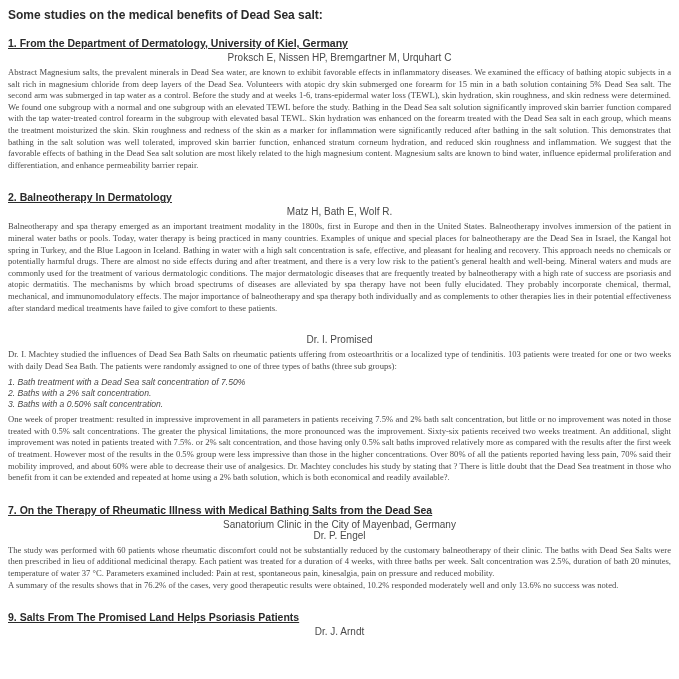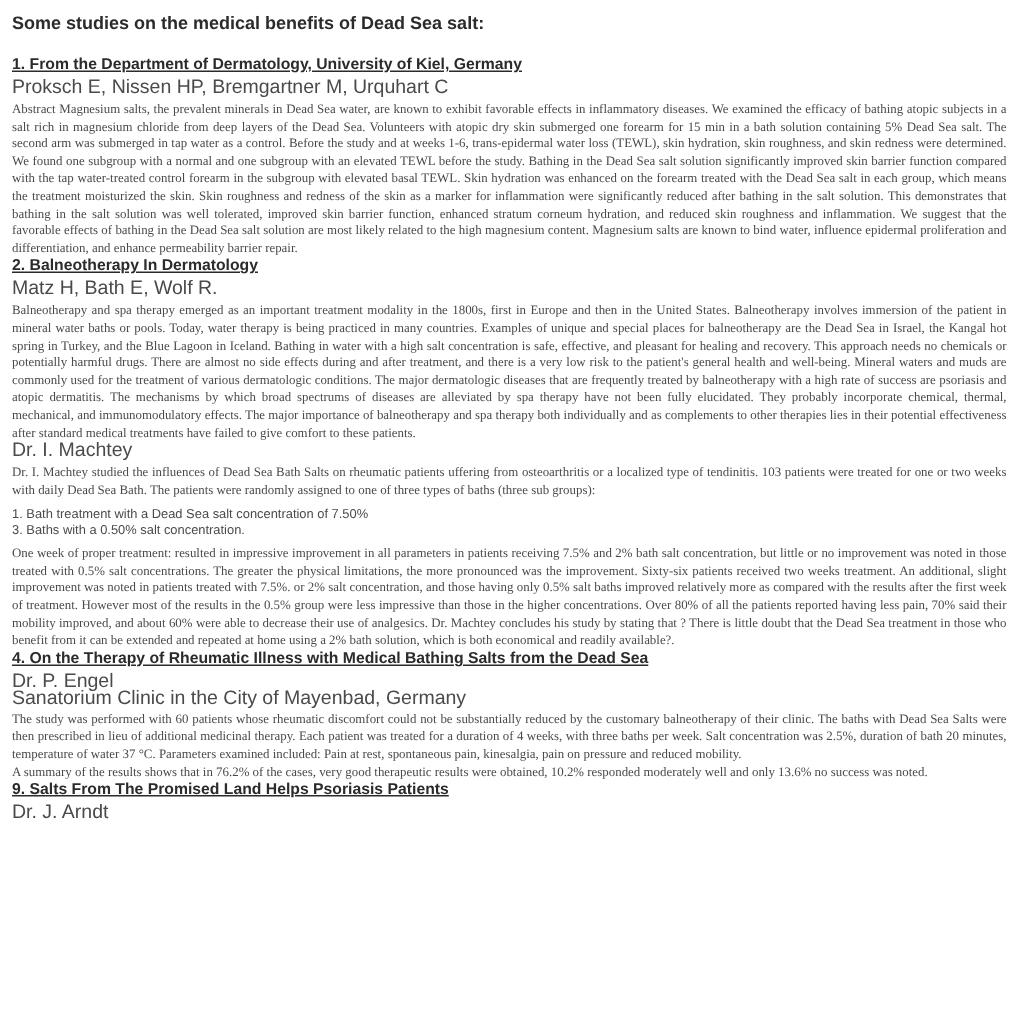--- a/index.html
+++ b/index.html
@@ -20,52 +20,54 @@
     color: #474747;
   }
   .doc-title {
     font-size: 12px;
     font-weight: bold;
     color: #2b2b2b;
     line-height: 14px;
     margin: 2px 0 4px 0;
   }
   .section {
-    margin-top: 0;
+    margin-top: 20px;
   }
   .section-heading {
     font-size: 10.5px;
     font-weight: bold;
     text-decoration: underline;
     color: #2b2b2b;
     line-height: 13px;
     margin: 0 0 2px 0;
   }
   .meta-line {
-    font-size: 13px;
+    font-size: 10px;
     line-height: 11px;
     color: #4a4a4a;
+    text-align: center;
   }
   .para {
     font-size: 8.6px;
     line-height: 11.6px;
     text-align: justify;
     white-space: pre-line;
     color: #4a4a4a;
     margin: 4px 0 0 0;
     font-family: Liberation Serif, serif;
   }
   .bath-list {
     margin: 5px 0 0 0;
   }
   .bath-list-item {
     display: block;
     font-size: 8.6px;
     line-height: 11px;
     color: #4a4a4a;
+    font-style: italic;
   }
 </style>
 </head>
 <body>
 
 <div class="doc">
 
   <div class="doc-title">Some studies on the medical benefits of Dead Sea salt:</div>
 
   <div class="section" style="margin-top:15px;">
@@ -74,33 +76,34 @@
     <div class="para">Abstract Magnesium salts, the prevalent minerals in Dead Sea water, are known to exhibit favorable effects in inflammatory diseases. We examined the efficacy of bathing atopic subjects in a salt rich in magnesium chloride from deep layers of the Dead Sea. Volunteers with atopic dry skin submerged one forearm for 15 min in a bath solution containing 5% Dead Sea salt. The second arm was submerged in tap water as a control. Before the study and at weeks 1-6, trans-epidermal water loss (TEWL), skin hydration, skin roughness, and skin redness were determined. We found one subgroup with a normal and one subgroup with an elevated TEWL before the study. Bathing in the Dead Sea salt solution significantly improved skin barrier function compared with the tap water-treated control forearm in the subgroup with elevated basal TEWL. Skin hydration was enhanced on the forearm treated with the Dead Sea salt in each group, which means the treatment moisturized the skin. Skin roughness and redness of the skin as a marker for inflammation were significantly reduced after bathing in the salt solution. This demonstrates that bathing in the salt solution was well tolerated, improved skin barrier function, enhanced stratum corneum hydration, and reduced skin roughness and inflammation. We suggest that the favorable effects of bathing in the Dead Sea salt solution are most likely related to the high magnesium content. Magnesium salts are known to bind water, influence epidermal proliferation and differentiation, and enhance permeability barrier repair.</div>
   </div>
 
   <div class="section">
     <div class="section-heading">2. Balneotherapy In Dermatology</div>
     <div class="meta-line">Matz H, Bath E, Wolf R.</div>
     <div class="para">Balneotherapy and spa therapy emerged as an important treatment modality in the 1800s, first in Europe and then in the United States. Balneotherapy involves immersion of the patient in mineral water baths or pools. Today, water therapy is being practiced in many countries. Examples of unique and special places for balneotherapy are the Dead Sea in Israel, the Kangal hot spring in Turkey, and the Blue Lagoon in Iceland. Bathing in water with a high salt concentration is safe, effective, and pleasant for healing and recovery. This approach needs no chemicals or potentially harmful drugs. There are almost no side effects during and after treatment, and there is a very low risk to the patient's general health and well-being. Mineral waters and muds are commonly used for the treatment of various dermatologic conditions. The major dermatologic diseases that are frequently treated by balneotherapy with a high rate of success are psoriasis and atopic dermatitis. The mechanisms by which broad spectrums of diseases are alleviated by spa therapy have not been fully elucidated. They probably incorporate chemical, thermal, mechanical, and immunomodulatory effects. The major importance of balneotherapy and spa therapy both individually and as complements to other therapies lies in their potential effectiveness after standard medical treatments have failed to give comfort to these patients.</div>
   </div>
 
   <div class="section">
-    <div class="meta-line">Dr. I. Machtey</div>
+    <div class="meta-line">Dr. I. Promised</div>
     <div class="para">Dr. I. Machtey studied the influences of Dead Sea Bath Salts on rheumatic patients uffering from osteoarthritis or a localized type of tendinitis. 103 patients were treated for one or two weeks with daily Dead Sea Bath. The patients were randomly assigned to one of three types of baths (three sub groups):</div>
     <div class="bath-list">
       <span class="bath-list-item">1. Bath treatment with a Dead Sea salt concentration of 7.50%</span>
+      <span class="bath-list-item">2. Baths with a 2% salt concentration.</span>
       <span class="bath-list-item">3. Baths with a 0.50% salt concentration.</span>
     </div>
     <div class="para">One week of proper treatment: resulted in impressive improvement in all parameters in patients receiving 7.5% and 2% bath salt concentration, but little or no improvement was noted in those treated with 0.5% salt concentrations. The greater the physical limitations, the more pronounced was the improvement. Sixty-six patients received two weeks treatment. An additional, slight improvement was noted in patients treated with 7.5%. or 2% salt concentration, and those having only 0.5% salt baths improved relatively more as compared with the results after the first week of treatment. However most of the results in the 0.5% group were less impressive than those in the higher concentrations. Over 80% of all the patients reported having less pain, 70% said their mobility improved, and about 60% were able to decrease their use of analgesics. Dr. Machtey concludes his study by stating that ? There is little doubt that the Dead Sea treatment in those who benefit from it can be extended and repeated at home using a 2% bath solution, which is both economical and readily available?.</div>
   </div>
 
   <div class="section">
-    <div class="section-heading">4. On the Therapy of Rheumatic Illness with Medical Bathing Salts from the Dead Sea</div>
+    <div class="section-heading">7. On the Therapy of Rheumatic Illness with Medical Bathing Salts from the Dead Sea</div>
+    <div class="meta-line">Sanatorium Clinic in the City of Mayenbad, Germany</div>
     <div class="meta-line">Dr. P. Engel</div>
-    <div class="meta-line">Sanatorium Clinic in the City of Mayenbad, Germany</div>
     <div class="para">The study was performed with 60 patients whose rheumatic discomfort could not be substantially reduced by the customary balneotherapy of their clinic. The baths with Dead Sea Salts were then prescribed in lieu of additional medicinal therapy. Each patient was treated for a duration of 4 weeks, with three baths per week. Salt concentration was 2.5%, duration of bath 20 minutes, temperature of water 37 °C. Parameters examined included: Pain at rest, spontaneous pain, kinesalgia, pain on pressure and reduced mobility.
 A summary of the results shows that in 76.2% of the cases, very good therapeutic results were obtained, 10.2% responded moderately well and only 13.6% no success was noted.</div>
   </div>
 
   <div class="section">
     <div class="section-heading">9. Salts From The Promised Land Helps Psoriasis Patients</div>
     <div class="meta-line">Dr. J. Arndt</div>
 
   </div>
 

